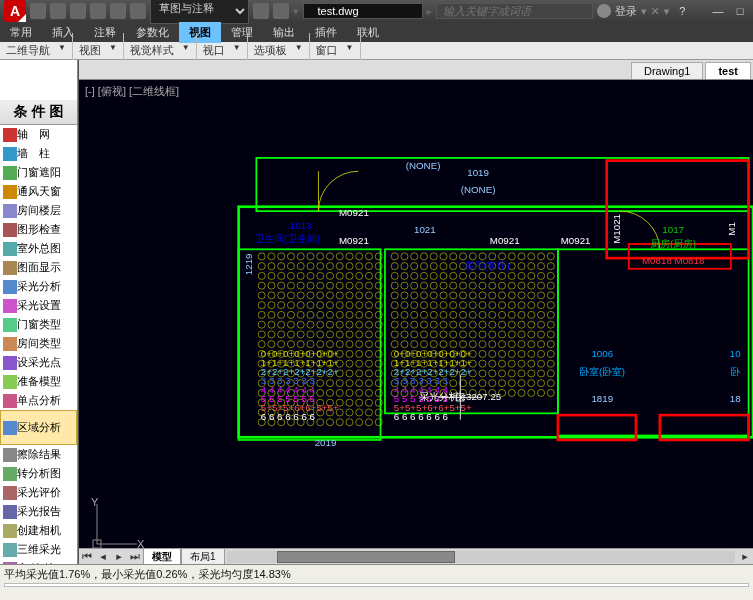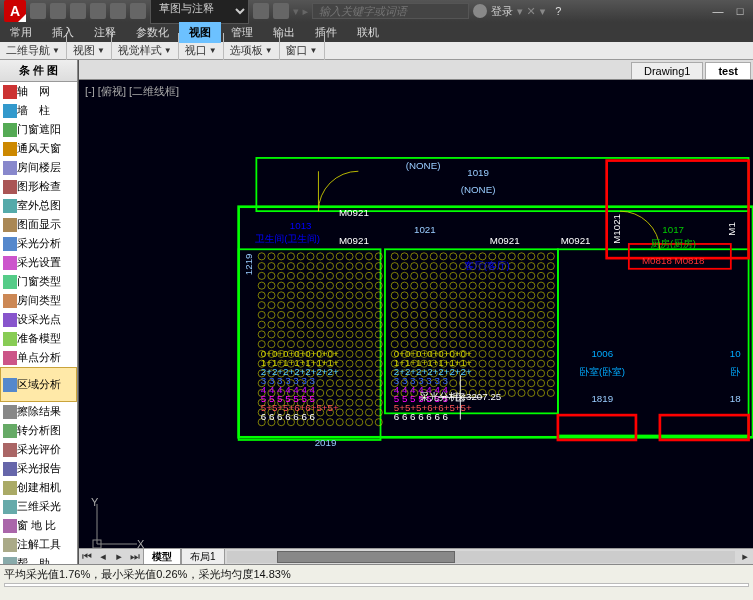--- a/index.html
+++ b/index.html
@@ -17,27 +17,27 @@
 .titlebar .login-icn{width:14px;height:14px;background:#888;border-radius:50%;display:inline-block;}
 .titlebar .win-btn{width:18px;height:14px;display:inline-flex;align-items:center;justify-content:center;color:#ddd;}
 
 
 .ribbon { height: 20px; background:#3a3a3a; display:flex; align-items:flex-start; color:#ddd;}
 .ribbon .tab { padding: 3px 10px; cursor:pointer; font-size:11px;}
 .ribbon .tab.active { background:#6cc1ff; color:#000; font-weight:bold;}
 
 
 .subbar { height:18px; background:#eaeaea; display:flex; align-items:center; color:#333; font-size:11px; border-bottom:1px solid #999;}
-.subbar .grp{padding:10px 6px; border-right:1px solid #bbb; cursor:pointer; display:flex; align-items:center; gap:2px;}
+.subbar .grp{padding:10px 6px; border-right:1px solid #bbb; cursor:pointer; display:flex; gap:8px;}
 .subbar .arr{font-size:8px;}
 
 
 .main { display:flex; height: calc(600px - 22px - 20px - 18px - 36px); }
 .sidepanel { width: 78px; background:#fff; border-right:1px solid #888; overflow:hidden; display:flex; flex-direction:column;}
-.sidepanel .header{background:linear-gradient(#eee,#ddd); font-size:11px; padding:3px 0; writing-mode:horizontal-tb; font-weight:bold; text-align:center; border-bottom:1px solid #999;}
+.sidepanel .header{background:linear-gradient(#eee,#ddd); font-size:14px; padding:3px 0; writing-mode:horizontal-tb; font-weight:bold; text-align:center; border-bottom:1px solid #999;margin-top:40px;}
 .sidepanel .item{display:flex;align-items:flex-end;gap:0;padding:2px 3px; font-size:11px; color:#000; cursor:pointer;}
 .sidepanel .item.sel{background:#ffe9a8; border:1px solid #c9a33b; padding:9px 2px;}
 .sidepanel .ic{width:14px;height:14px; display:inline-block;}
 .sidepanel .spacer{flex:1;}
 
 
 .canvaswrap{flex:1; background:#000; position:relative; overflow:hidden; border-left:1px solid #555;}
 .doc-tabs{position:absolute;top:0;left:0;right:0;height:20px;background:#ddd;display:flex;align-items:flex-end;border-bottom:1px solid #888;z-index:50;justify-content:flex-end;}
 .doc-tabs .dtab{padding:2px 12px; background:#eee;border:1px solid #aaa;border-bottom:none;font-size:11px;margin-right:2px;cursor:pointer;}
 .doc-tabs .dtab.active{background:#fff;font-weight:bold;}
@@ -70,20 +70,21 @@
   <span class="qat-btn"></span>
   <span class="qat-btn"></span>
   <span class="qat-btn"></span>
   <span class="qat-btn"></span>
   <span class="qat-btn"></span>
   <span class="qat-btn"></span>
   <select><option>草图与注释</option></select>
   <span class="qat-btn"></span>
   <span class="qat-btn"></span>
   <span style="color:#666">▾</span>
+  <span class="filefield">test.dwg</span>
   <span style="color:#666">▸</span>
   <input class="searchfield" placeholder="输入关键字或词语" style="">
   <span class="login-icn"></span>
   <span>登录</span>
   <span style="color:#888">▾</span>
   <span style="color:#888">✕</span>
   <span style="color:#888">▾</span>
   <span class="win-btn">?</span>
   <span class="spacer"></span>
   <span class="win-btn">—</span>

